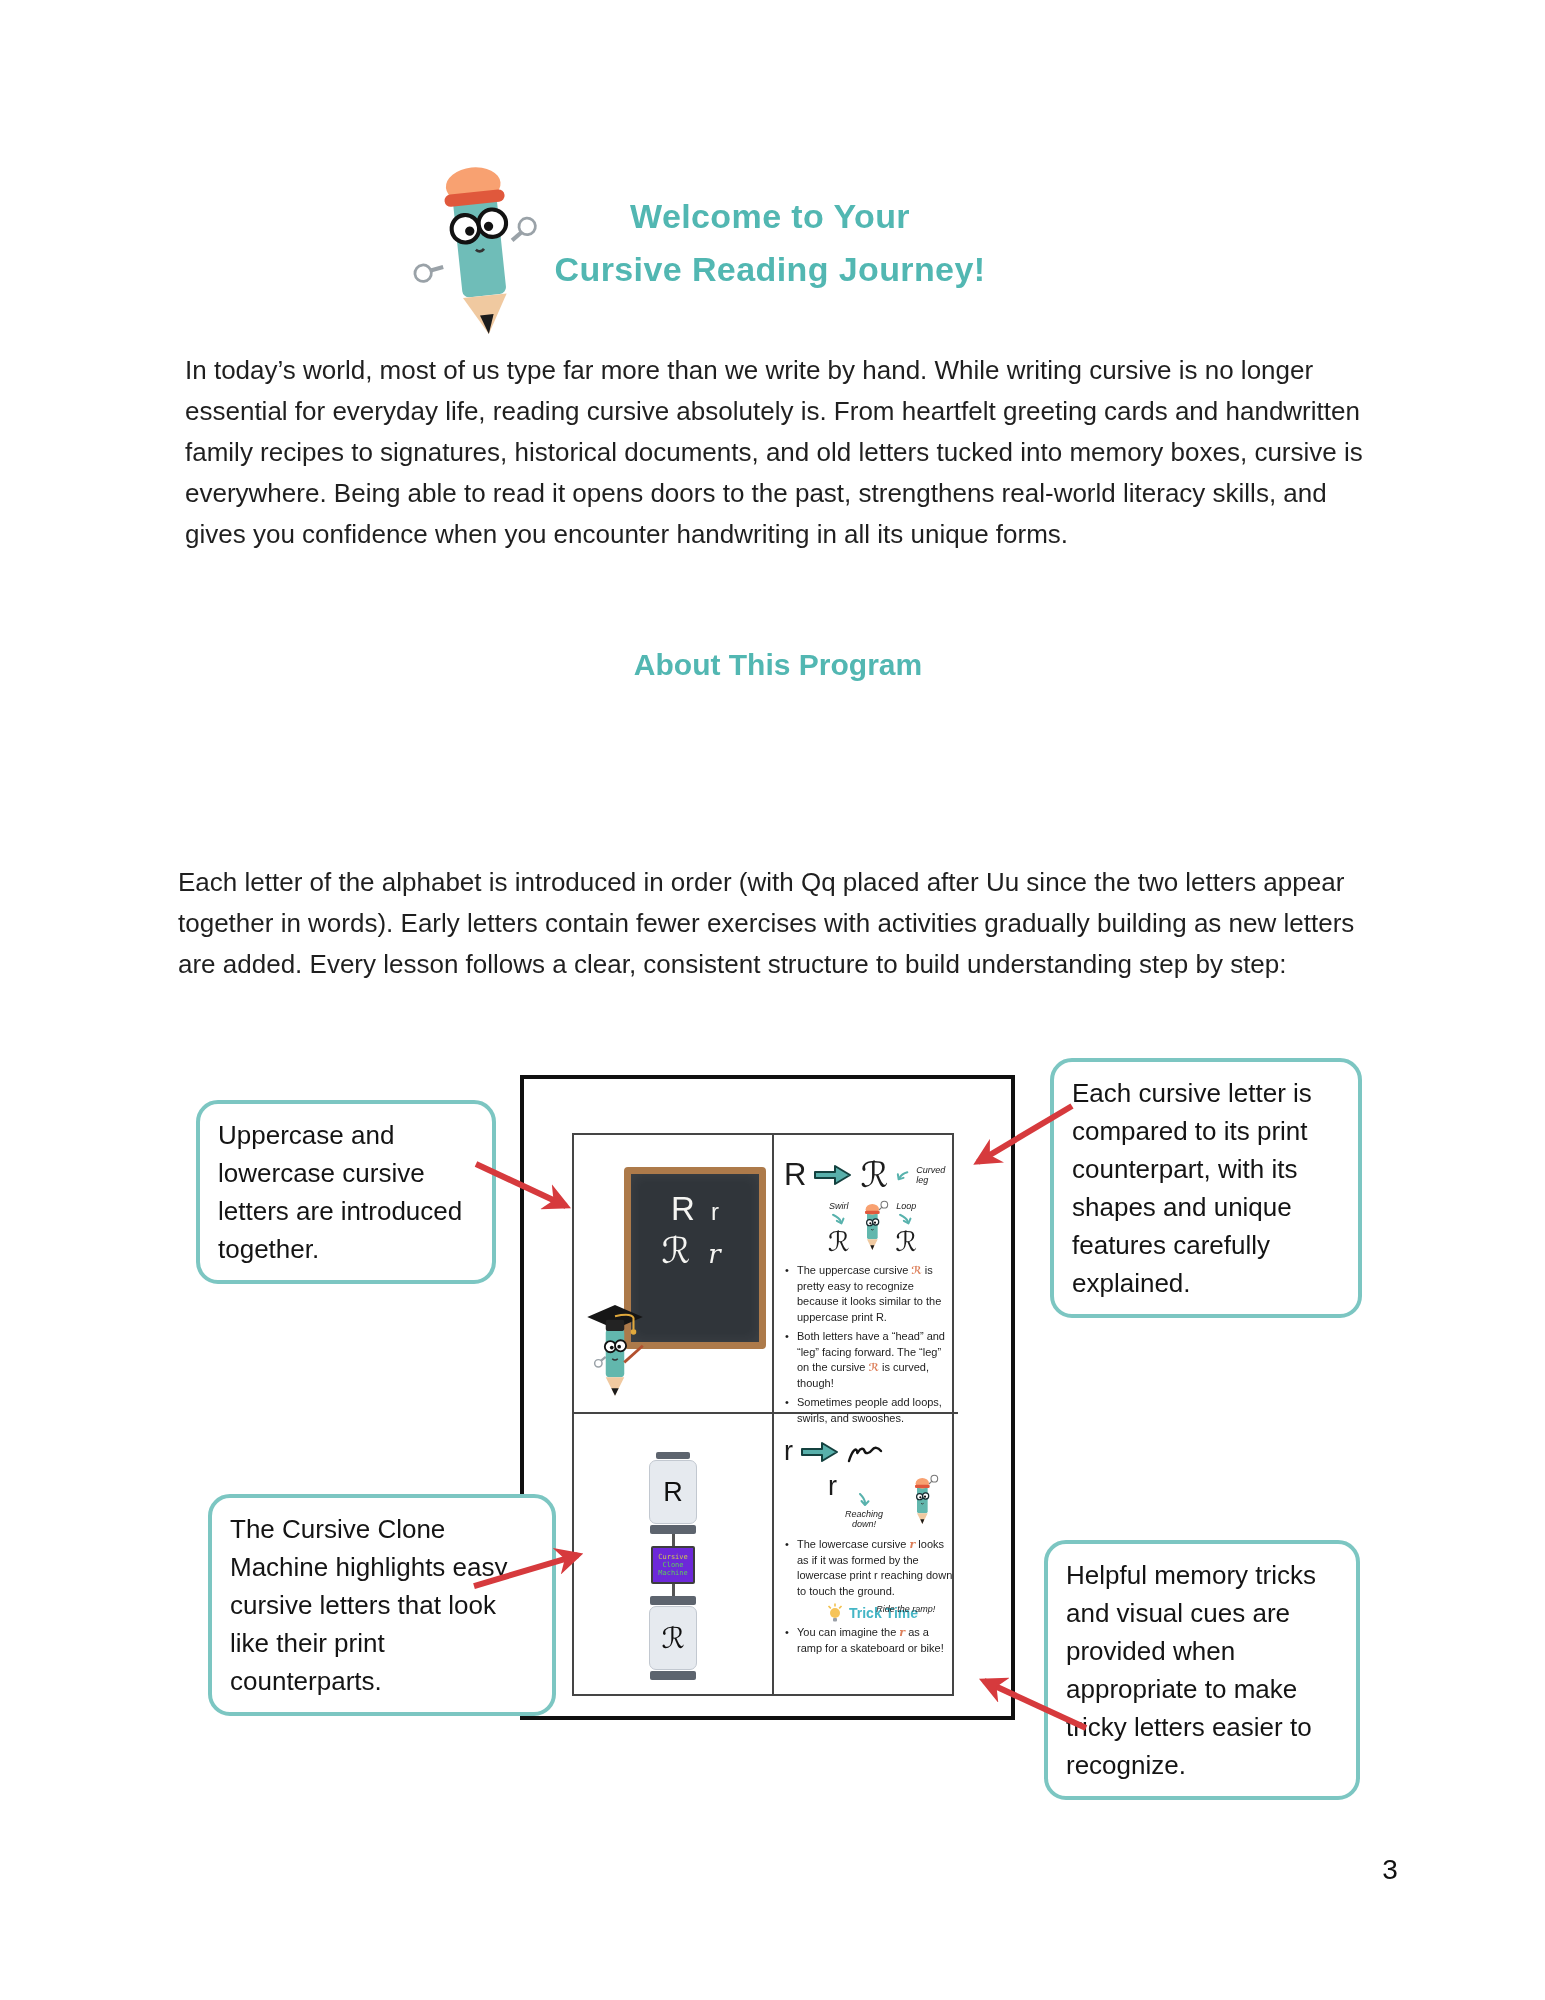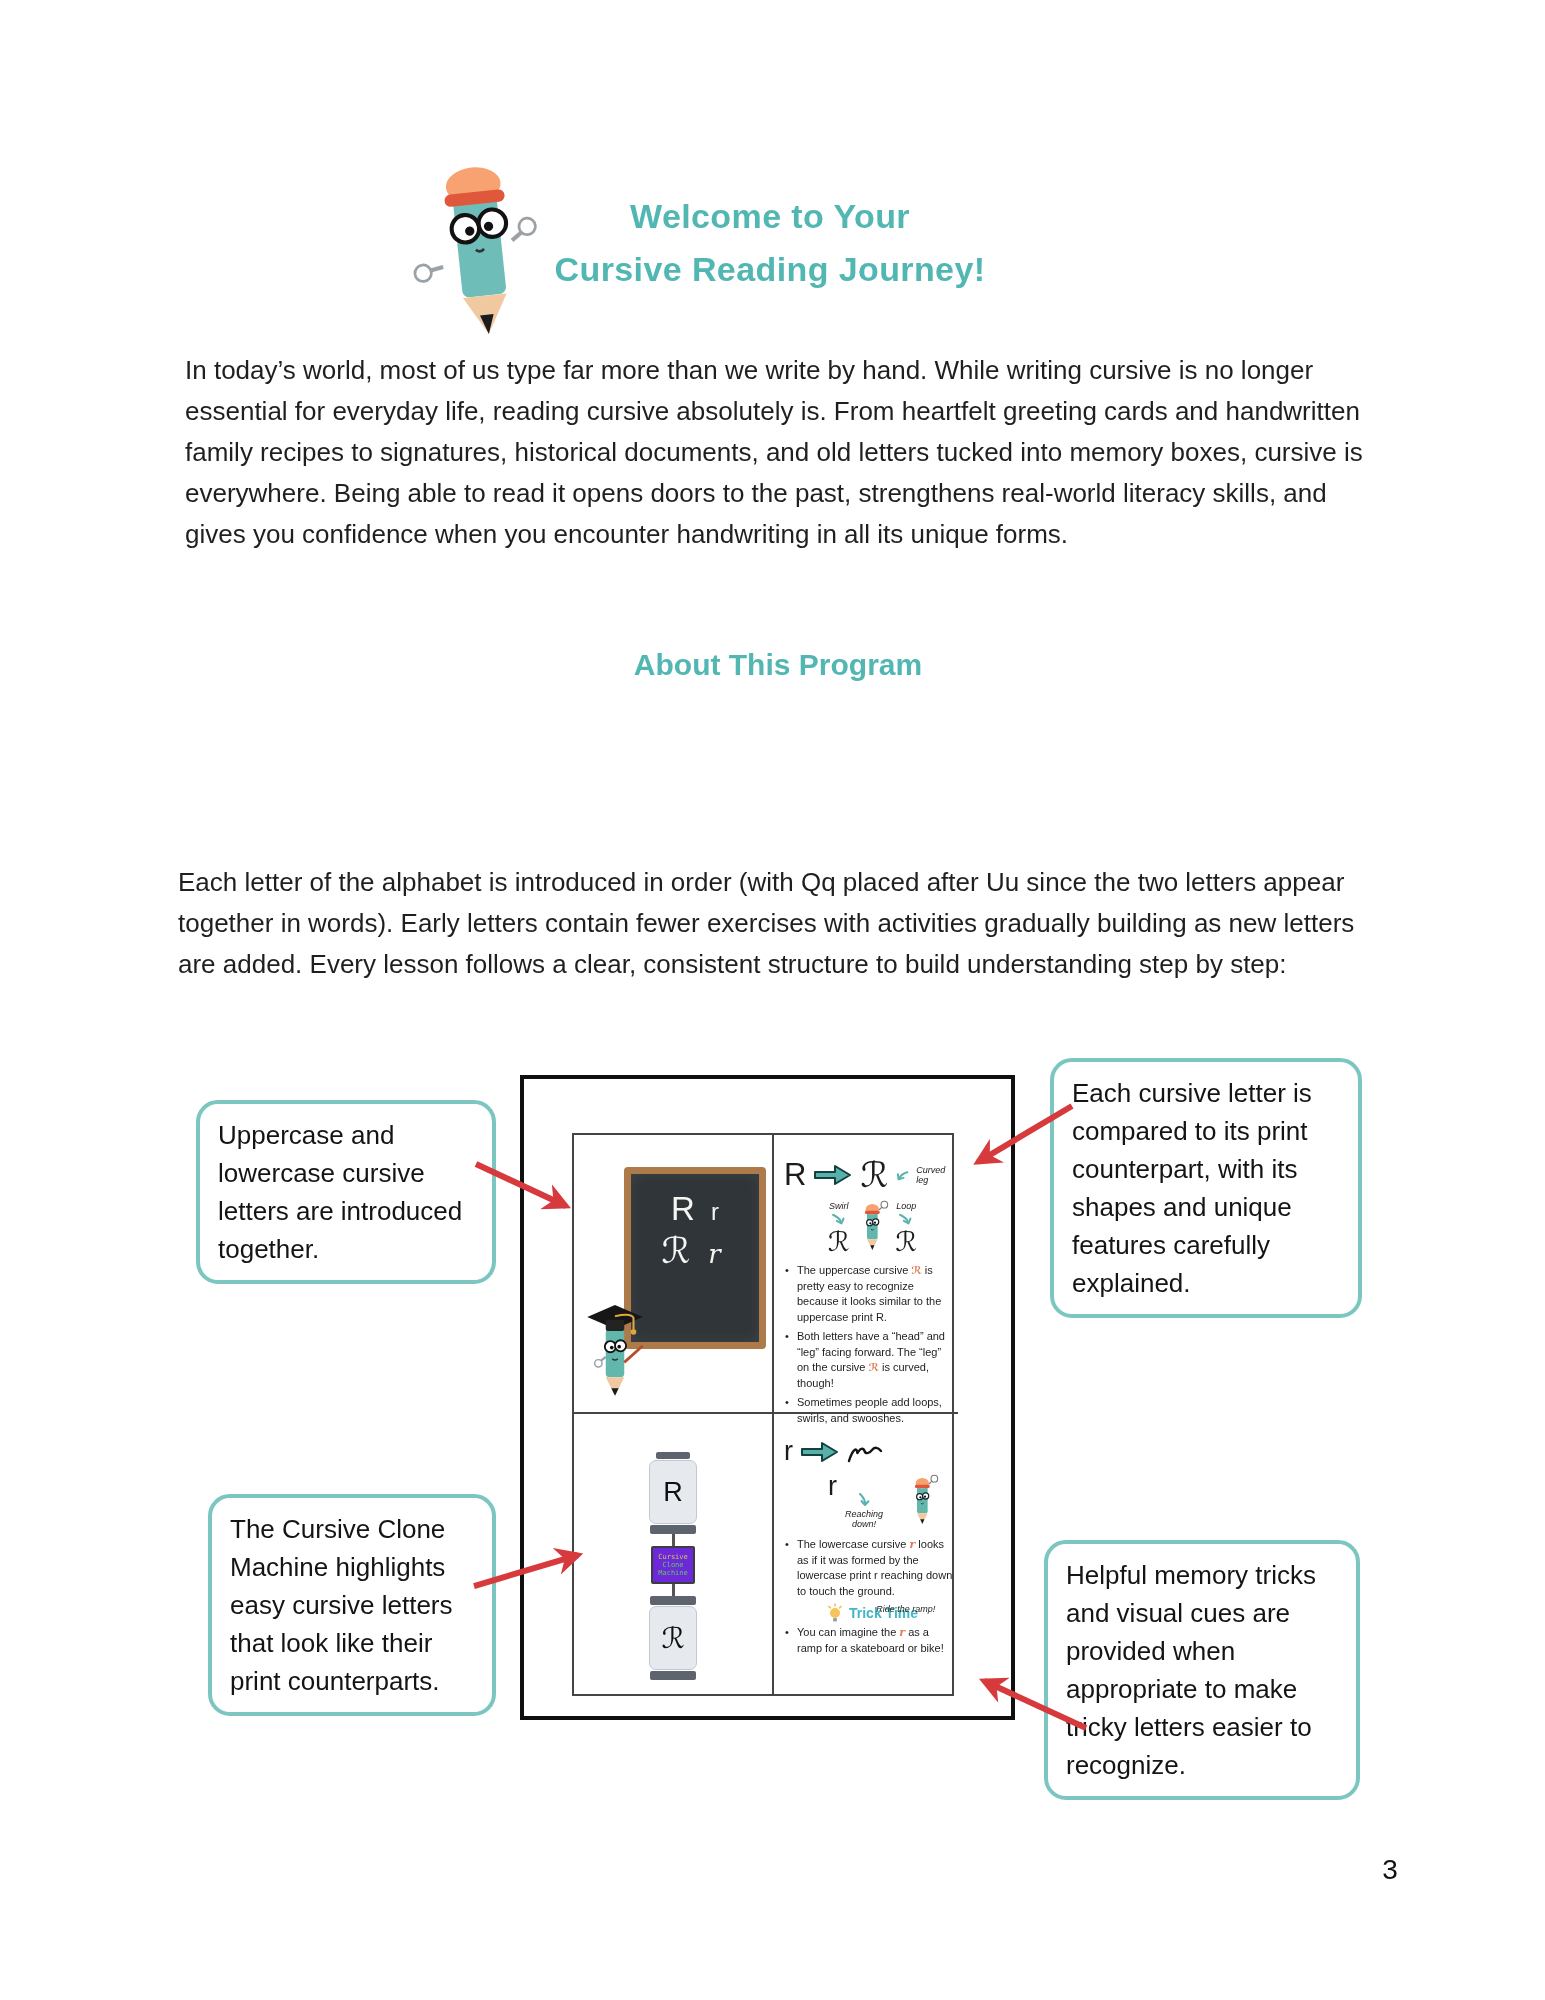--- a/index.html
+++ b/index.html
@@ -79,21 +79,21 @@
   .ramp{position:absolute;right:4px;top:164px;width:78px;display:flex;flex-direction:row;align-items:flex-end;}
   .ramp .lbl{white-space:nowrap;}
   .t-arrow{width:14px;height:15px;}
   .t-arrow path{stroke:#58b2ad;stroke-width:2;fill:none;stroke-linecap:round;stroke-linejoin:round;}
 
   
   .callout{position:absolute;border:4px solid #7cc6c2;border-radius:22px;padding:12px 18px;
            font-size:26px;line-height:38px;color:#141414;background:#fff;box-sizing:border-box;z-index:4;}
   .co-tl{left:196px;top:1100px;width:300px;}
   .co-tr{left:1050px;top:1058px;width:312px;}
-  .co-bl{left:208px;top:1494px;width:288px;}
+  .co-bl{left:208px;top:1494px;width:348px;}
   .co-br{left:1044px;top:1540px;width:316px;}
 
   .red-overlay{position:absolute;left:0;top:1040px;width:1545px;height:820px;z-index:6;pointer-events:none;}
 
   .page-number{position:absolute;left:1360px;top:1854px;width:60px;text-align:center;
                font-size:28px;color:#111;}
 </style>
 </head>
 <body>
 

